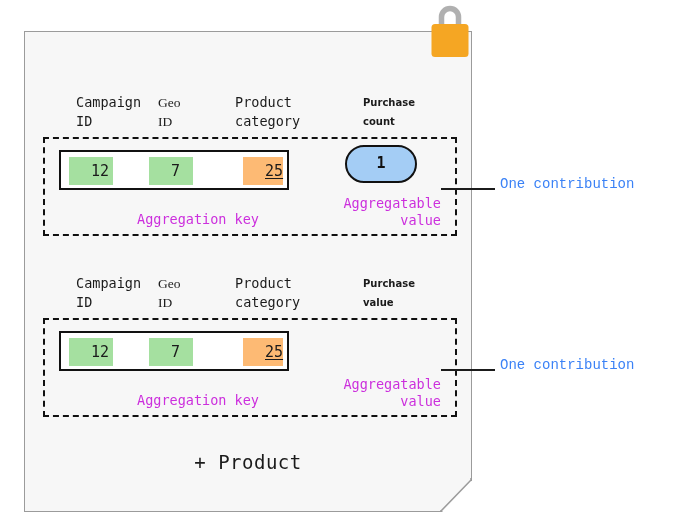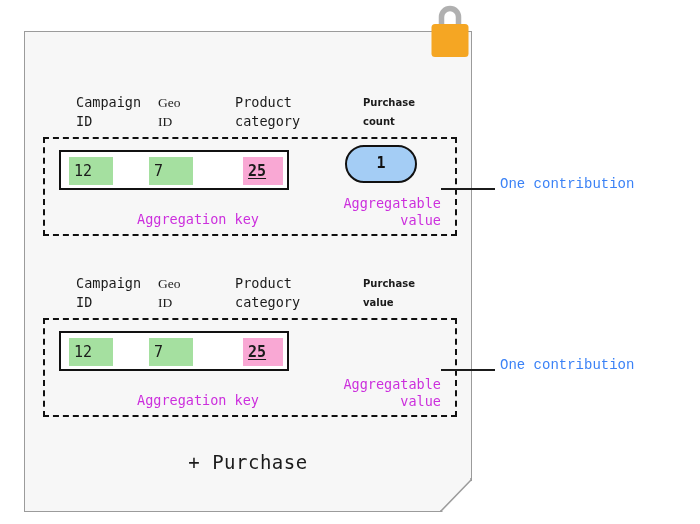--- a/index.html
+++ b/index.html
@@ -93,26 +93,26 @@
     box-sizing: border-box;
   }
   .chip {
     position: absolute;
     top: 5px;
     height: 28px;
     line-height: 28px;
     font-size: 15px;
     color: #1b1b1b;
     text-align: left;
-    padding-left: 5px;
+    padding-left: 22px;
     box-sizing: border-box;
     white-space: pre;
   }
   .chip-green { background: #a5e0a0; }
-  .chip-yellow { background: #f9a8d4; font-weight: bold; }
+  .chip-yellow { background: #fdba74; }
   .chip-underline { text-decoration: underline; text-underline-offset: 2px; }
   .chip-1 { left: 8px;   width: 44px; }
   .chip-2 { left: 88px;  width: 44px; }
   .chip-3 { left: 182px; width: 40px; }
 
   .pill {
     position: absolute;
     left: 300px;
     top: 6px;
     width: 72px;
@@ -232,21 +232,21 @@
         <div class="chip chip-3 chip-yellow chip-underline">25</div>
       </div>
 
 
       <div class="note note-key">Aggregation key</div>
       <div class="note note-value">Aggregatable
 value</div>
     </div>
   </div>
 
-  <div id="metadata">+ Purchase</div>
+  <div id="metadata">+ Product</div>
 </div>
 
 <svg id="lock" viewBox="0 0 44 58">
   <path d="M 13.5 26 L 13.5 15 A 8.5 8.5 0 0 1 30.5 15 L 30.5 26" fill="none" stroke="#b0b0b0" stroke-width="5.5" stroke-linecap="butt"></path>
   <rect x="3.5" y="22" width="37" height="33" rx="3.5" ry="3.5" fill="#f5a623"></rect>
 </svg>
 
 <div class="leader" style="left:441px; top:188px; width:54px;"></div>
 <div class="callout" style="left:500px; top:176px;">One contribution</div>
 

